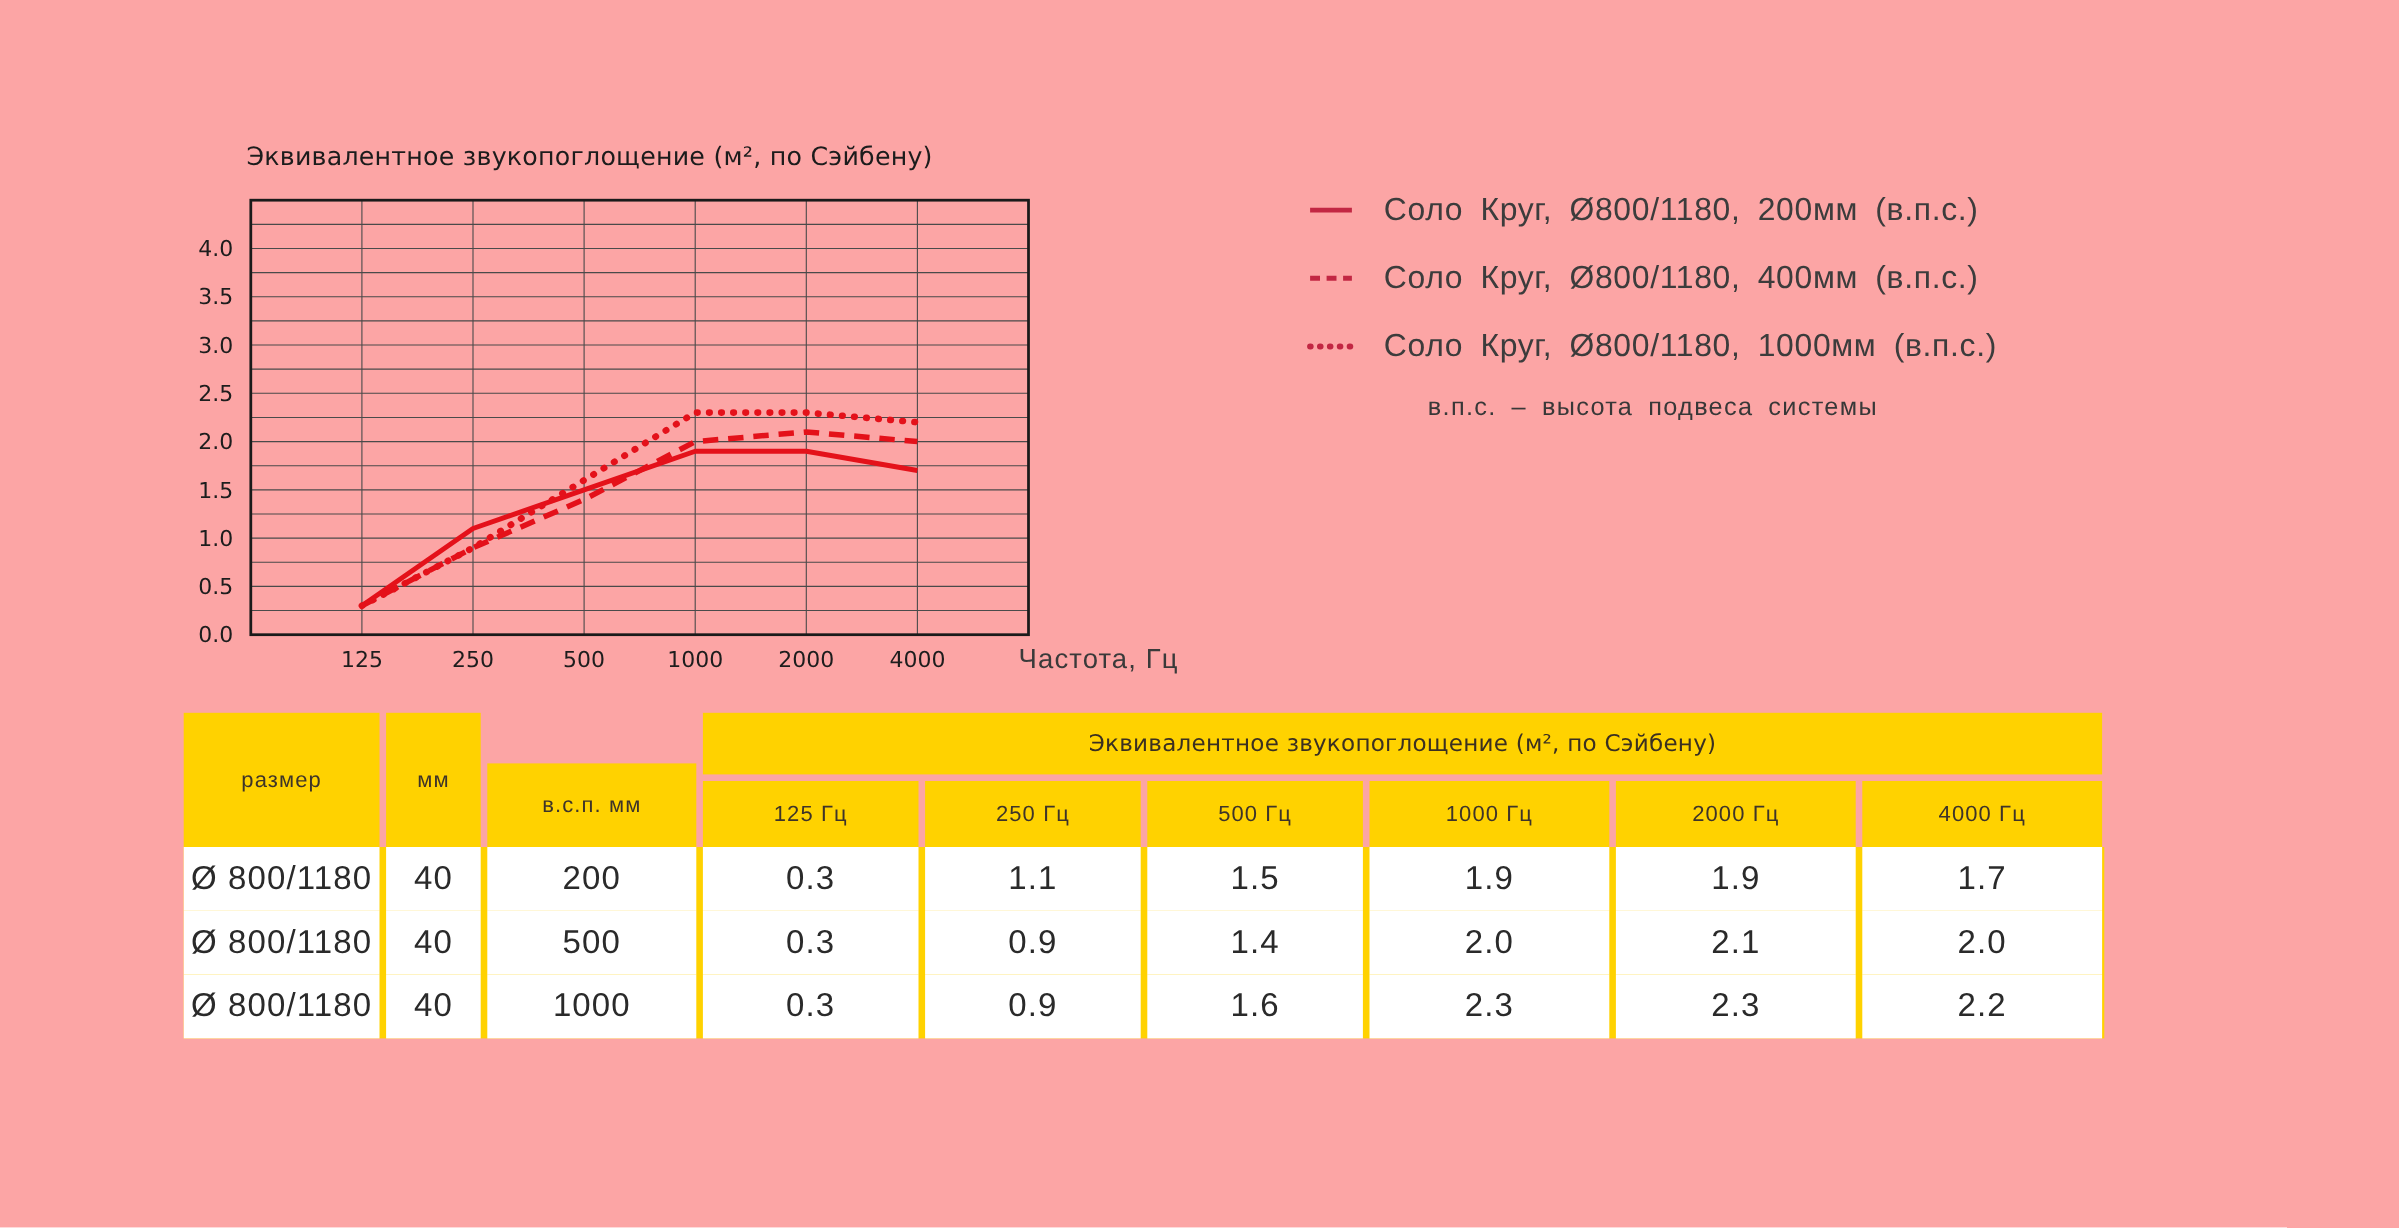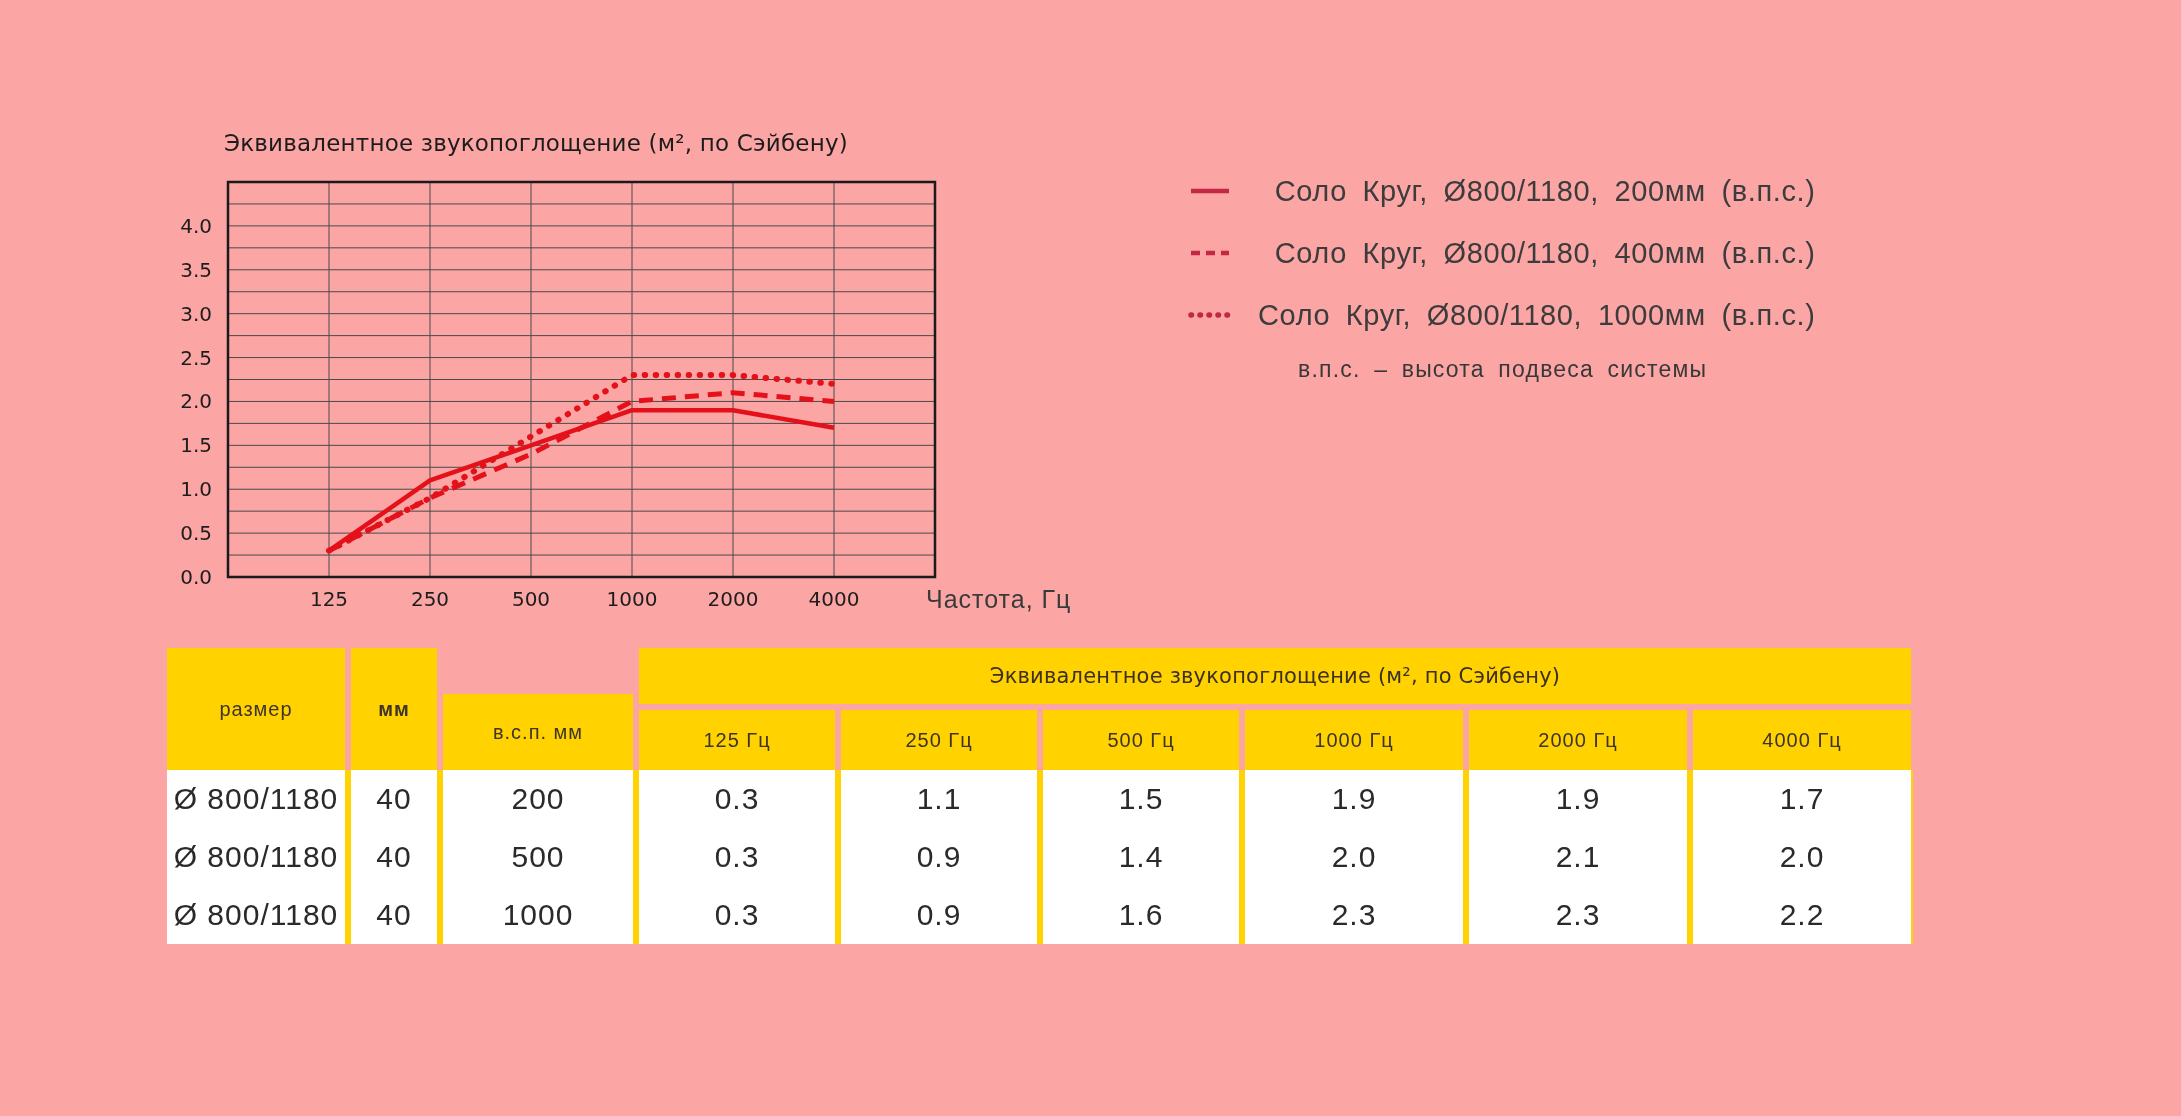--- a/index.html
+++ b/index.html
@@ -12,21 +12,21 @@
     position:absolute;left:224px;top:130px;
     font-family:"DejaVu Sans",sans-serif;font-size:23px;color:#1c1c1c;letter-spacing:.2px;
   }
   #chart-svg{position:absolute;left:150px;top:168px;}
   .x-axis-unit{
     position:absolute;left:926px;top:585px;
     font-size:25px;color:#3a3a3a;letter-spacing:1px;
   }
   
   .legend{position:absolute;left:1188px;top:160px;}
-  .legend-item{display:flex;align-items:center;height:62px;justify-content:space-between;}
+  .legend-item{display:flex;align-items:center;height:62px;}
   .legend-marker{width:44px;height:14px;margin-right:26px;flex:0 0 auto;}
   .legend-label{
     font-size:29px;color:#3c3c3c;letter-spacing:.6px;word-spacing:7px;white-space:nowrap;
   }
   .legend-note{
     position:absolute;left:1298px;top:356px;
     font-size:23px;color:#383838;letter-spacing:1.2px;word-spacing:6px;white-space:nowrap;
   }
   
   .abs-table{position:absolute;left:167px;top:648px;width:1746px;}
@@ -34,21 +34,21 @@
     display:grid;
     grid-template-columns:178px 86px 190px 196px 196px 196px 218px 218px 218px;
     grid-template-rows:56px 60px;
     gap:6px;
   }
   .hcell{
     background:var(--yellow);display:flex;align-items:center;justify-content:center;
     color:#3e3429;font-size:20px;letter-spacing:1px;
   }
   .h-size{grid-row:1/3;grid-column:1;}
-  .h-mm{grid-row:1/3;grid-column:2;font-weight:bold;}
+  .h-mm{grid-row:1/3;grid-column:2;}
   .h-vsp{grid-row:1/3;grid-column:3;margin-top:46px;}
   .h-span{
     grid-row:1;grid-column:4/10;
     font-family:"DejaVu Sans",sans-serif;font-size:21px;letter-spacing:.2px;color:#3b3021;
   }
   .tbody{
     display:grid;
     grid-template-columns:178px 86px 190px 196px 196px 196px 218px 218px 218px;
     grid-auto-rows:58px;
     gap:0 6px;

